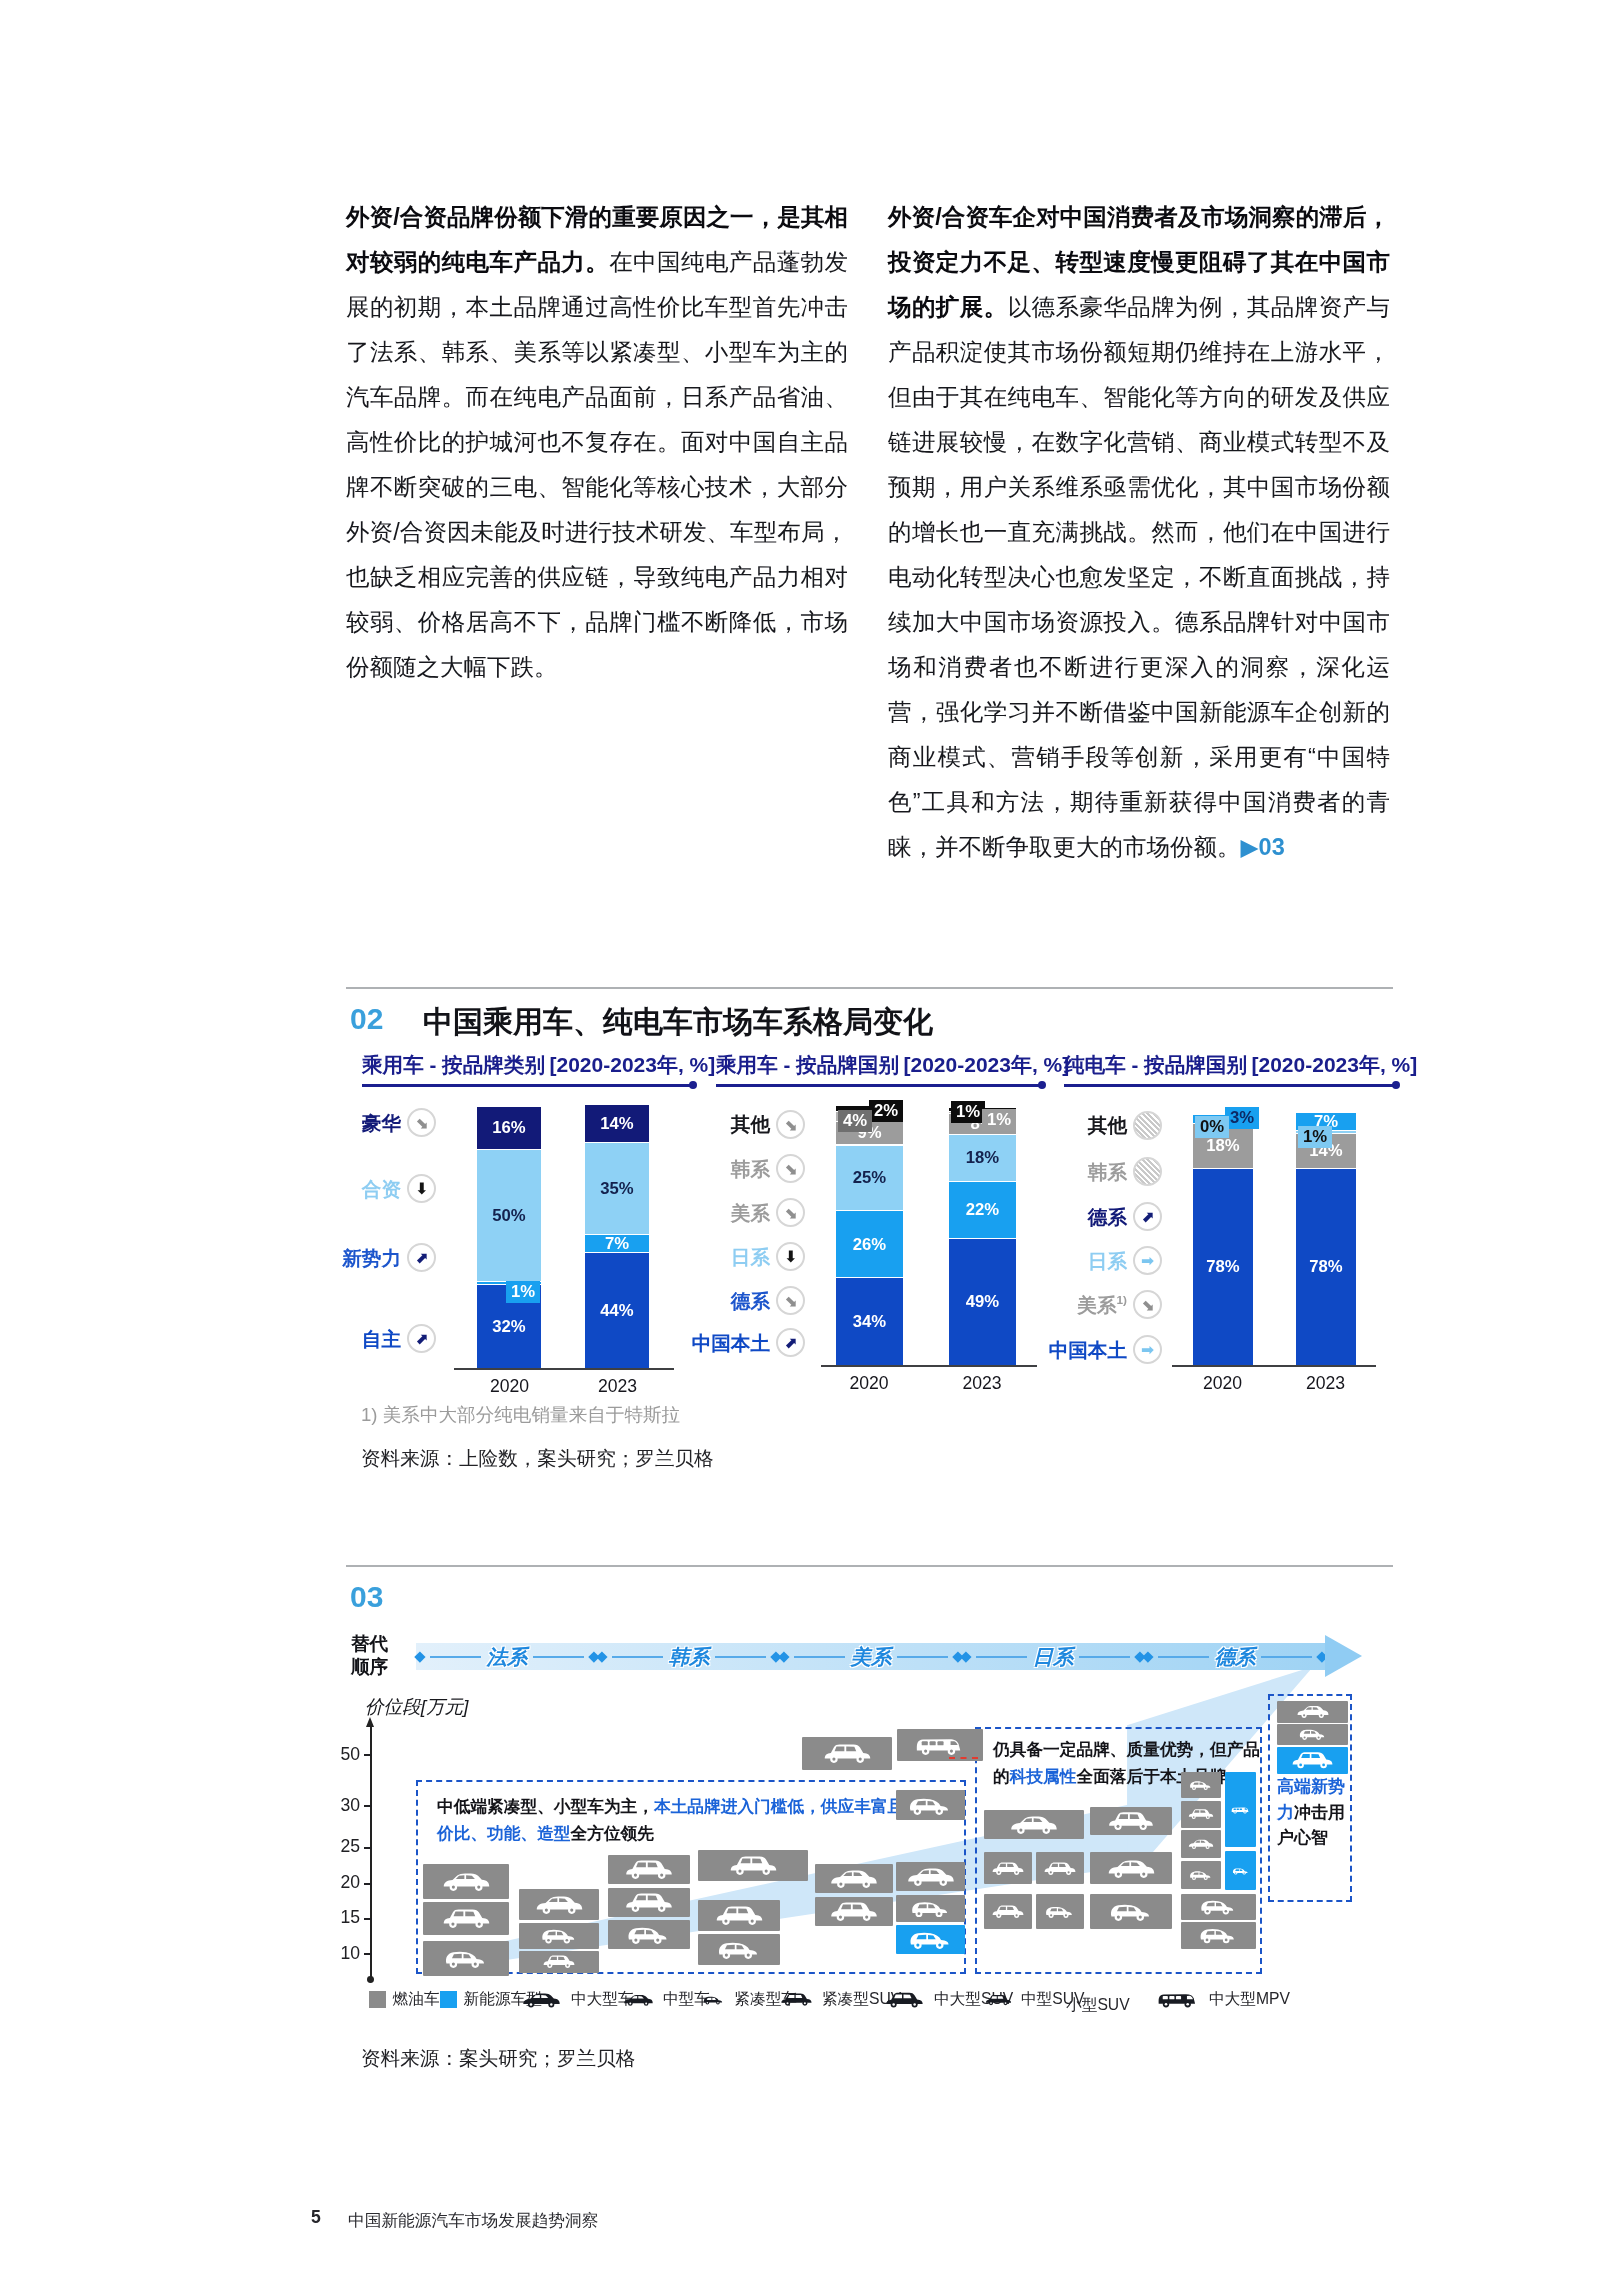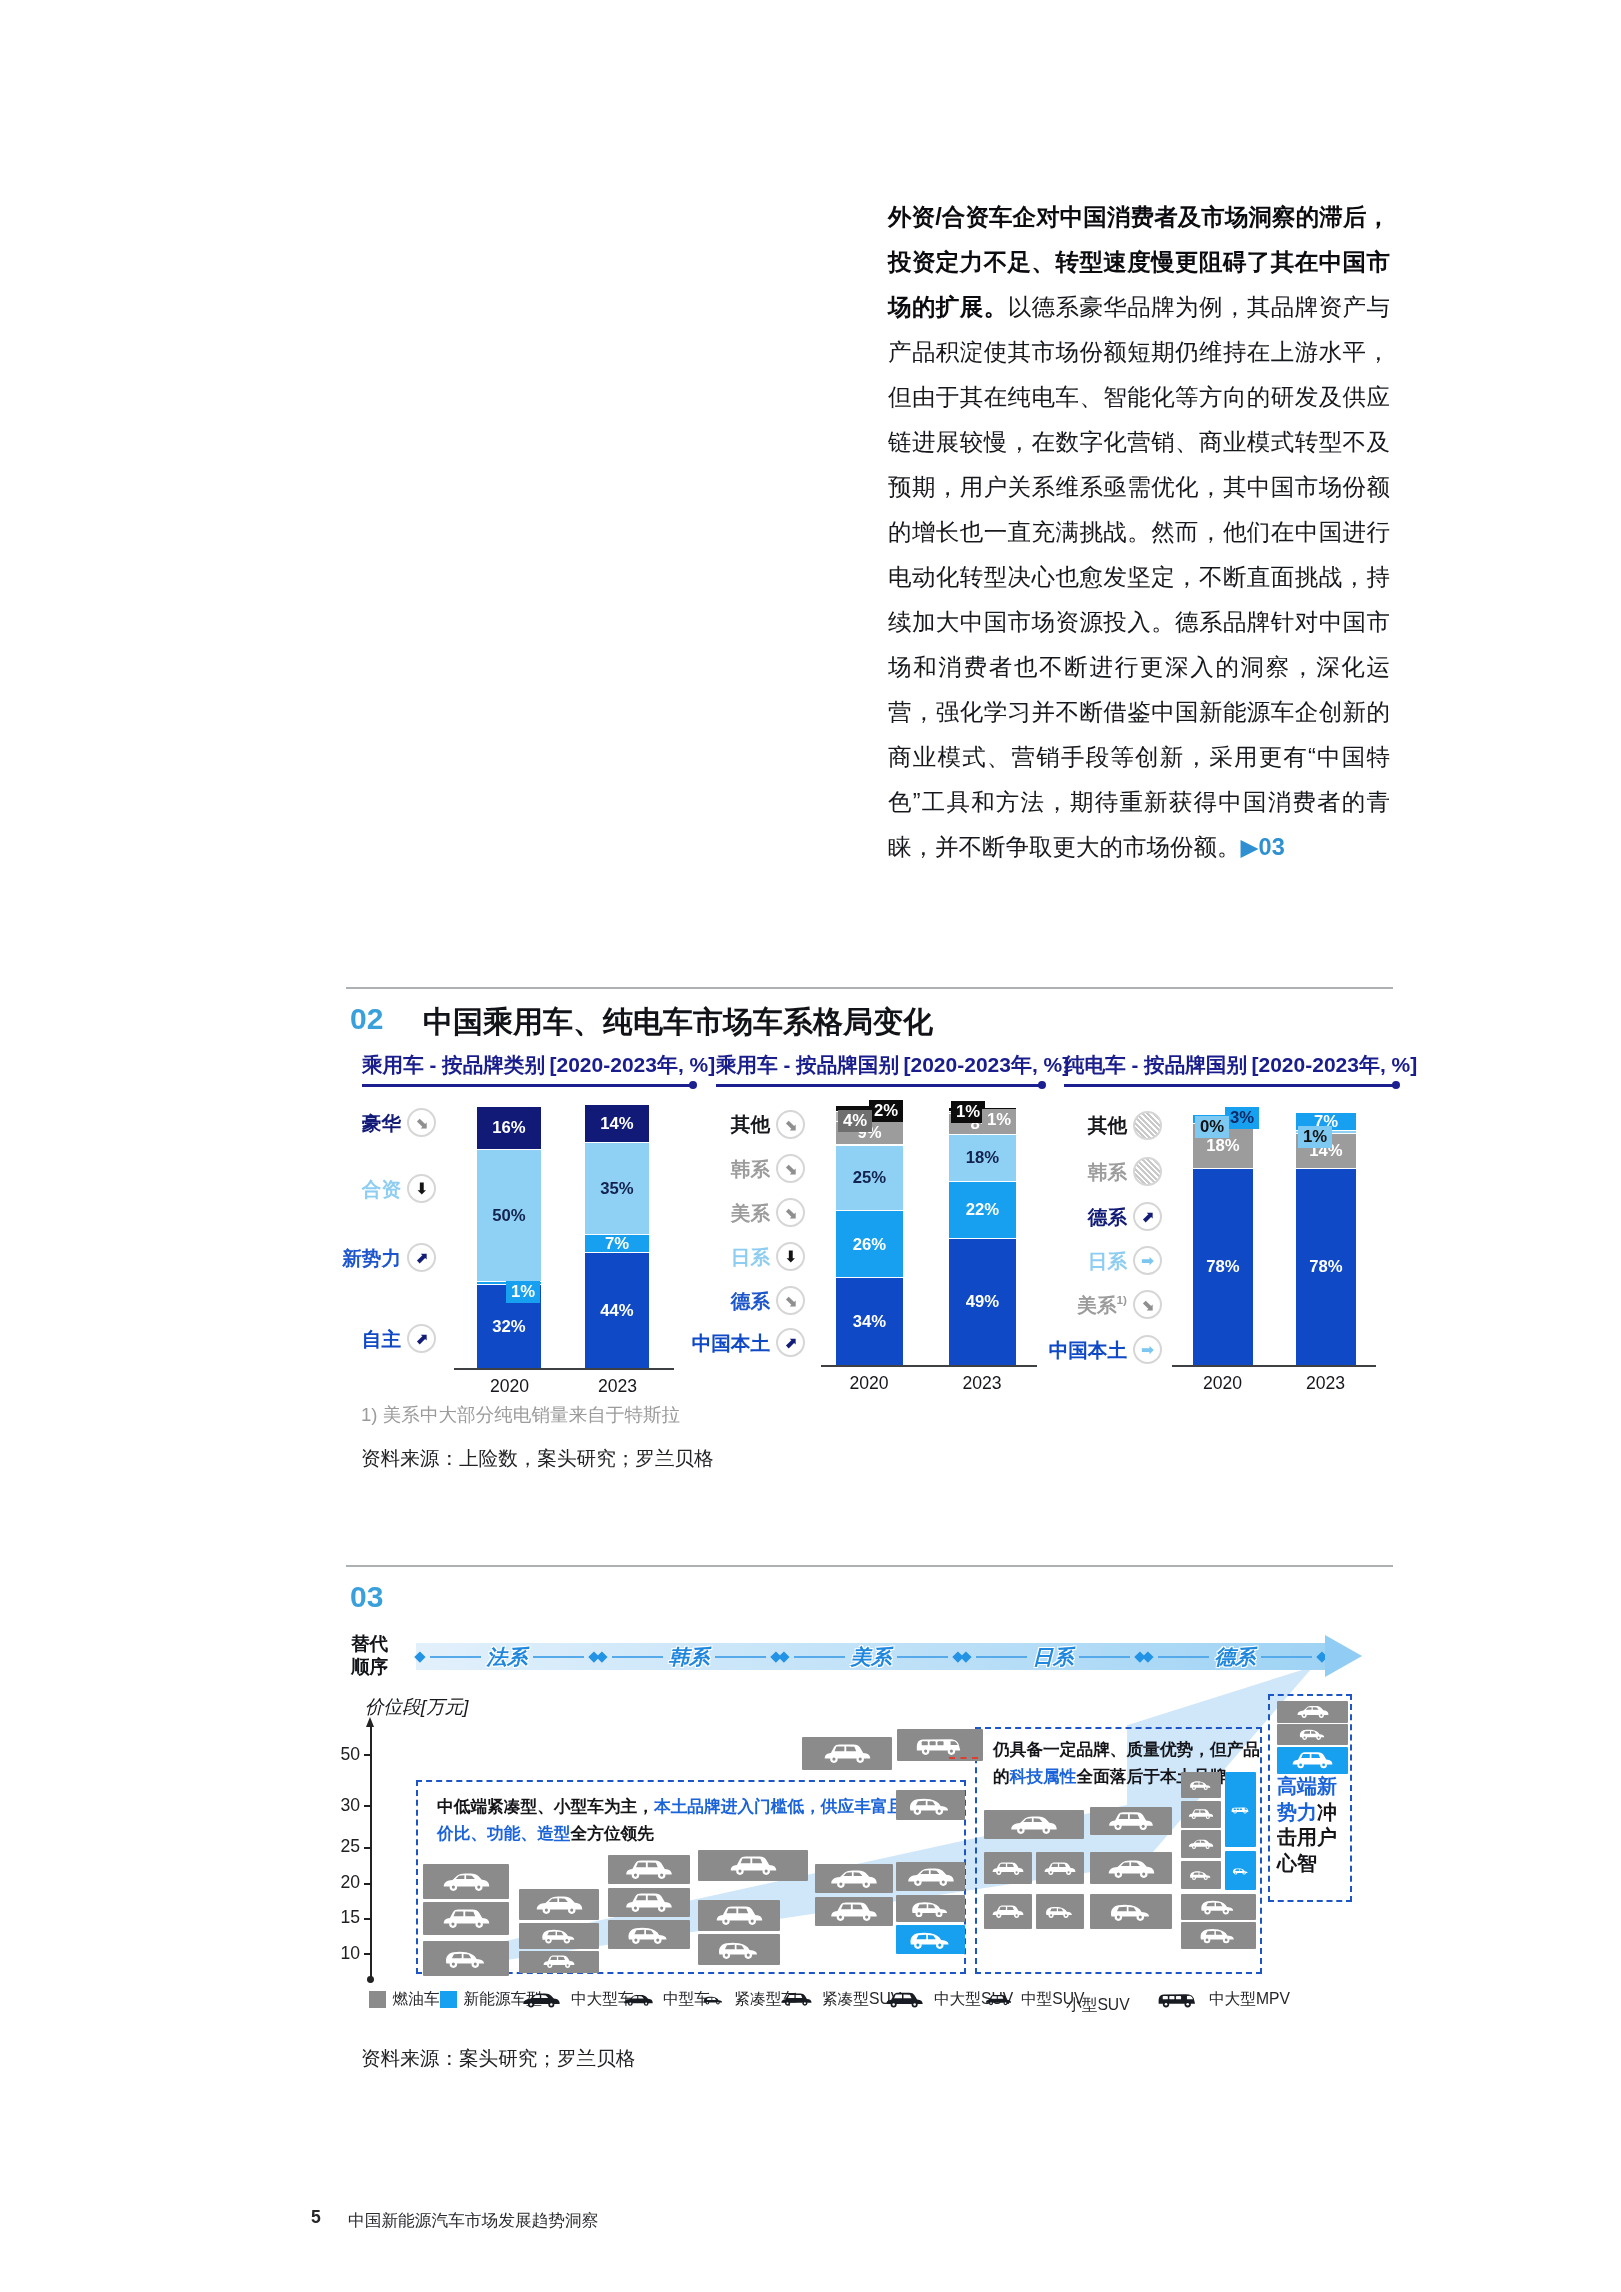--- a/index.html
+++ b/index.html
@@ -53,20 +53,21 @@
   .boxtext .blu{color:#1b63d8;}
   .tile{position:absolute;display:flex;align-items:center;justify-content:center;border-radius:1px;}
   .lg3-item{position:absolute;display:flex;align-items:center;gap:6.9px;font-size:15.7px;color:#26262b;white-space:nowrap;}
   .swatch{width:16.7px;height:16.7px;flex:none;}
 </style>
 </head>
 <body>
 
 <div class="page">
   <div class="col" id="colLeft" style="left:346px;top:195px;">
+      <p><span class="b">外资/合资品牌份额下滑的重要原因之一，是其相对较弱的纯电车产品力。</span><span class="">在中国纯电产品蓬勃发展的初期，本土品牌通过高性价比车型首先冲击了法系、韩系、美系等以紧凑型、小型车为主的汽车品牌。而在纯电产品面前，日系产品省油、高性价比的护城河也不复存在。面对中国自主品牌不断突破的三电、智能化等核心技术，大部分外资/合资因未能及时进行技术研发、车型布局，也缺乏相应完善的供应链，导致纯电产品力相对较弱、价格居高不下，品牌门槛不断降低，市场份额随之大幅下跌。</span></p>
     </div>
   <div class="col" id="colRight" style="left:888px;top:195px;">
       <p><span class="b">外资/合资车企对中国消费者及市场洞察的滞后，投资定力不足、转型速度慢更阻碍了其在中国市场的扩展。</span><span class="">以德系豪华品牌为例，其品牌资产与产品积淀使其市场份额短期仍维持在上游水平，但由于其在纯电车、智能化等方向的研发及供应链进展较慢，在数字化营销、商业模式转型不及预期，用户关系维系亟需优化，其中国市场份额的增长也一直充满挑战。然而，他们在中国进行电动化转型决心也愈发坚定，不断直面挑战，持续加大中国市场资源投入。德系品牌针对中国市场和消费者也不断进行更深入的洞察，深化运营，强化学习并不断借鉴中国新能源车企创新的商业模式、营销手段等创新，采用更有“中国特色”工具和方法，期待重新获得中国消费者的青睐，并不断争取更大的市场份额。</span><span class="ref">▶03</span></p>
     </div>
 
   <div class="rule" style="top:987px;"></div>
   <div class="secnum" style="left:350px;top:1002px;">02</div>
   <div class="sectitle" style="left:423px;top:1002px;">中国乘用车、纯电车市场车系格局变化</div>
   <div class="abs" id="chart02" style="left:0;top:0;width:1621px;height:2293px;pointer-events:none;">
       <div style="left: 362px; top: 1051px; position: absolute; white-space: nowrap;"><span class="sub-main">乘用车 - 按品牌类别</span> <span class="sub-range">[2020-2023年, %]</span></div>
@@ -247,21 +248,21 @@
       <div class="tick-mark" style="left: 364px; top: 1883px;"></div>
       <div class="tick-lab" style="left: 321px; top: 1907px;">15</div>
       <div class="tick-mark" style="left: 364px; top: 1918px;"></div>
       <div class="tick-lab" style="left: 321px; top: 1943px;">10</div>
       <div class="tick-mark" style="left: 364px; top: 1953px;"></div>
       <div class="dashbox" style="left: 416px; top: 1780px; width: 550px; height: 194px;"></div>
       <div class="dashbox" style="left: 975px; top: 1727px; width: 287px; height: 247px;"></div>
       <div class="dashbox" style="left: 1268px; top: 1694px; width: 84px; height: 208px;"></div>
       <div class="boxtext" style="font-size: 16.7px; left: 437px; top: 1794px; width: 492px;"><span class="k">中低端紧凑型、小型车为主，</span><span class="blu">本土品牌进入门槛低，供应丰富且性价比、功能、造型</span><span class="k">全方位领先</span></div>
       <div class="boxtext" style="font-size: 16.7px; left: 993px; top: 1737px; width: 267px;"><span class="k">仍具备一定品牌、质量优势，但产品的</span><span class="blu">科技属性</span><span class="k">全面落后于本土品牌</span></div>
-      <div class="boxtext" style="font-size: 20px; left: 1277px; top: 1774px; width: 73px; line-height: 25.5px;"><span class="blu">高端新势力</span><span class="k">冲击用户心智</span></div>
+      <div class="boxtext" style="font-size: 17px; left: 1277px; top: 1774px; width: 73px; line-height: 25.5px;"><span class="blu">高端新势力</span><span class="k">冲击用户心智</span></div>
       <div class="tile" style="left: 802px; top: 1737px; width: 90px; height: 33px; background: rgb(139, 139, 139);">
         <svg viewBox="0 0 64 28" width="57" height="24.5">
           <path d="M6 20 C6 16 8.5 14.2 13 13.8 L16.5 7.2 C17.8 4.8 20 4 23 4 L39 4 C42.5 4 44.8 5.2 46.3 7.5 L50 13.6 C55.5 14 58 16 58 20 Z" fill="#ffffff"></path>
           <path d="M19.4 6.4 L17.2 11.8 L28.4 11.8 L28.4 6.4 Z" fill="#8b8b8b"></path>
           <path d="M30.6 6.4 L30.6 11.8 L42 11.8 L39.8 6.7 Z" fill="#8b8b8b"></path>
           <circle cx="16.5" cy="20.7" r="4.3" fill="#ffffff"></circle>
           <circle cx="16.5" cy="20.7" r="1.8" fill="#8b8b8b"></circle>
           <circle cx="46.5" cy="20.7" r="4.3" fill="#ffffff"></circle>
           <circle cx="46.5" cy="20.7" r="1.8" fill="#8b8b8b"></circle>
         </svg>

